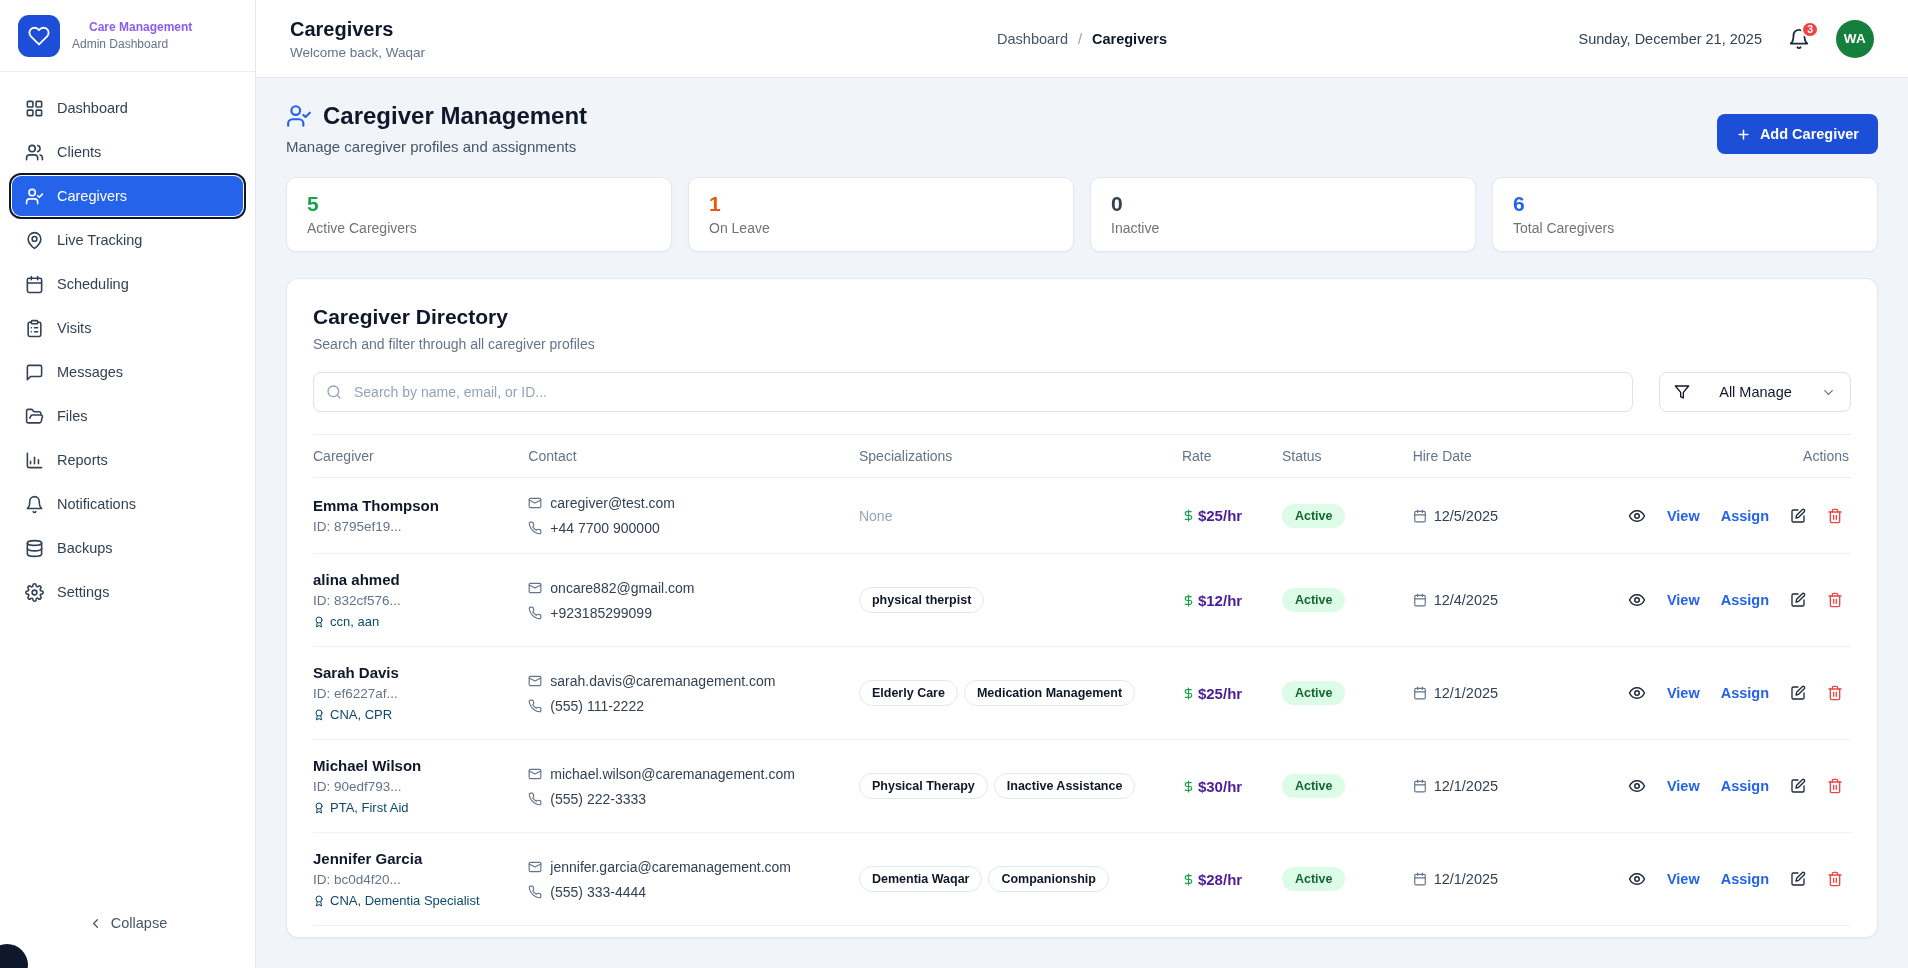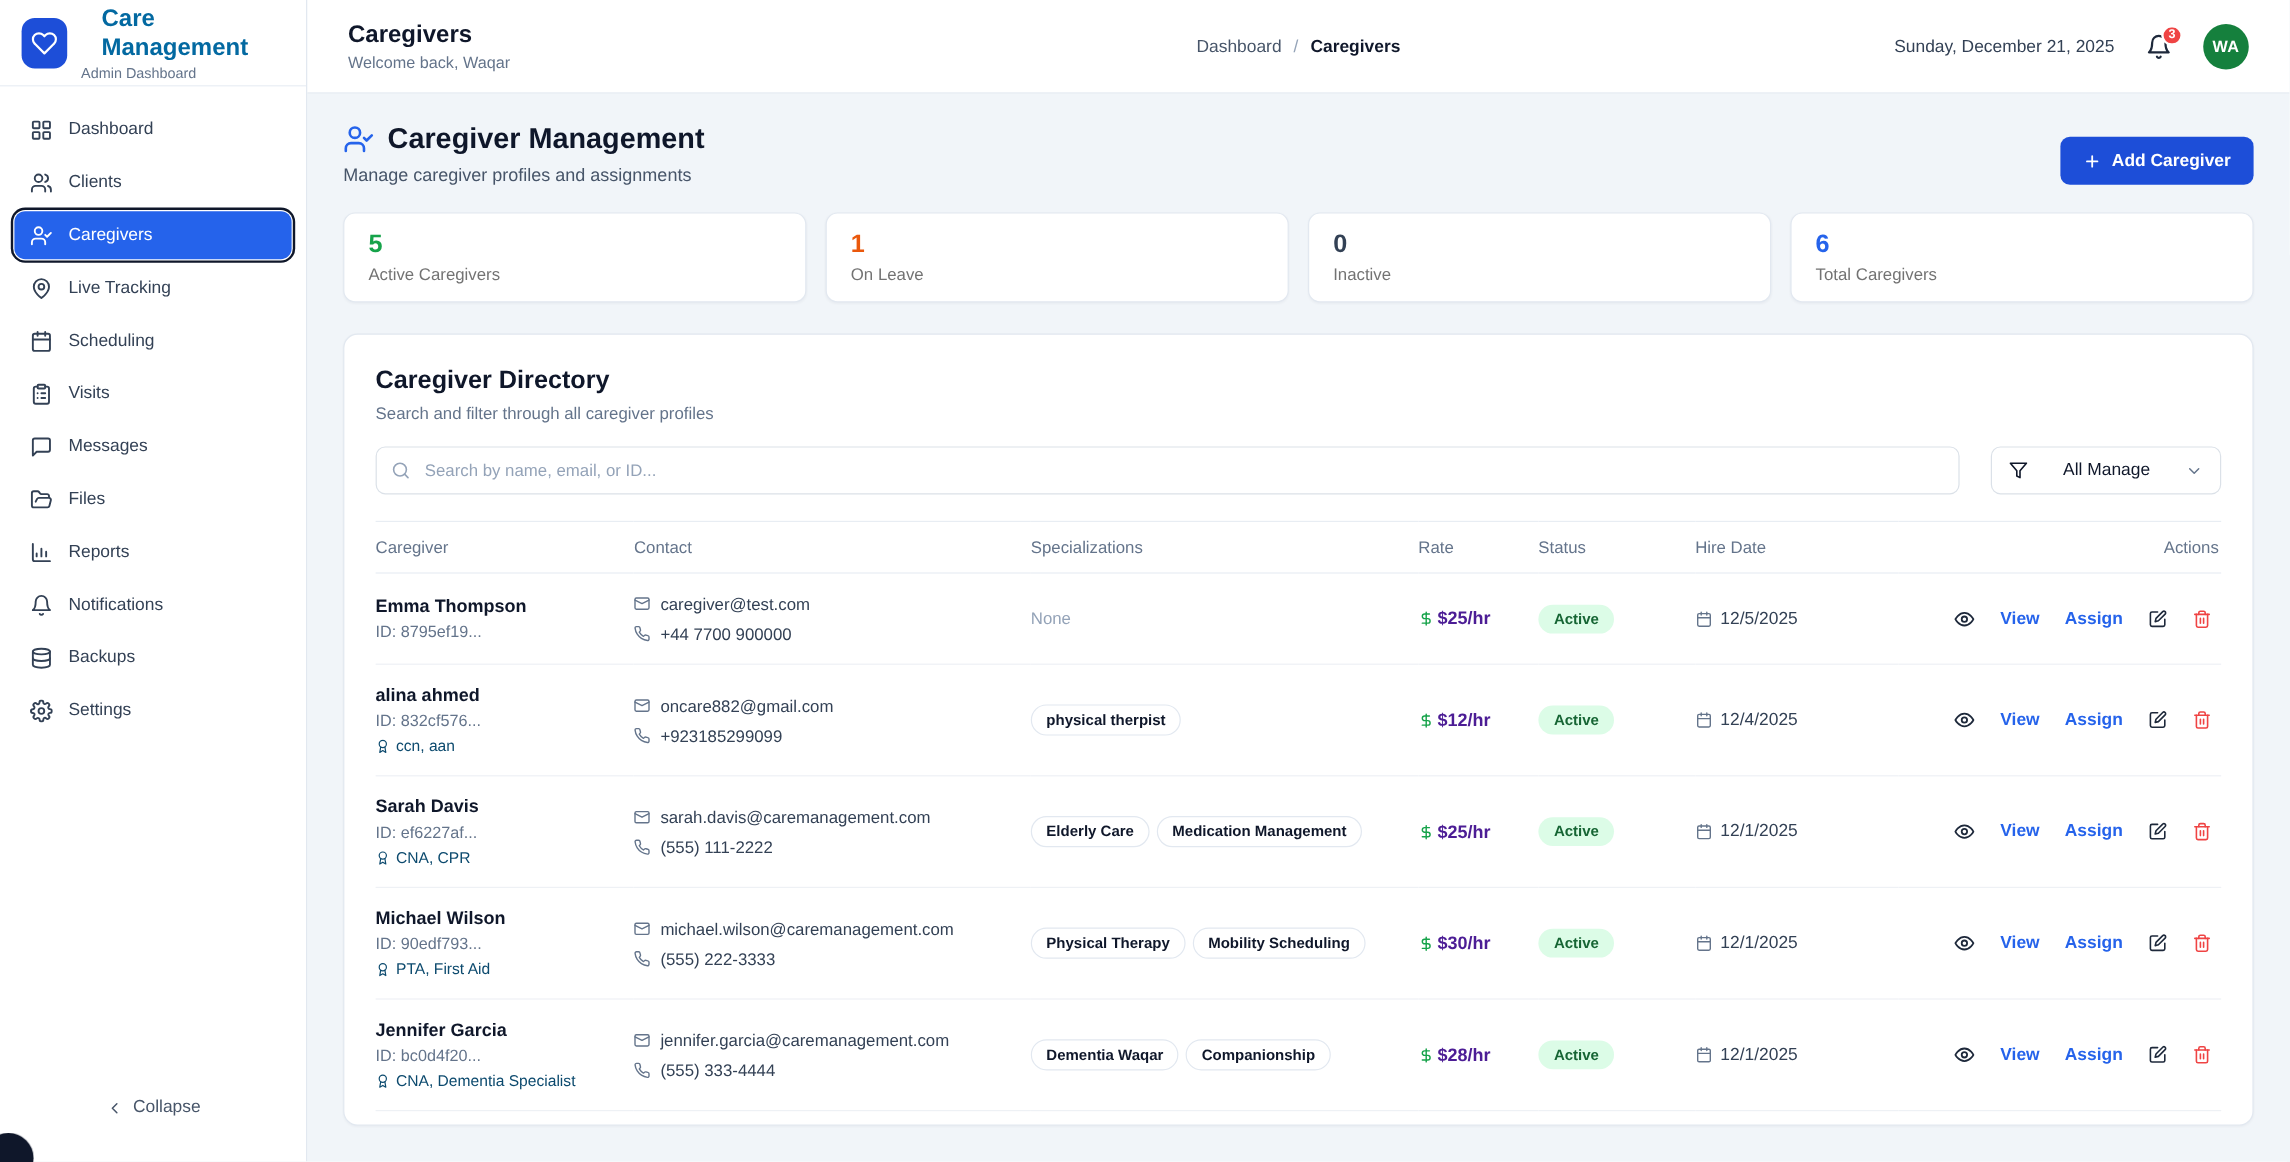--- a/index.html
+++ b/index.html
@@ -20,21 +20,21 @@
   }
   .sidebar-header {
     height:72px; display:flex; align-items:center; gap:12px;
     padding:0 18px; border-bottom:1px solid #e9eef4;
   }
   .logo-box {
     width:42px; height:42px; border-radius:11px; background:#1d4ed8;
     display:flex; align-items:center; justify-content:center; color:#fff;
   }
   .logo-box .ic { width:22px; height:22px; }
-  .brand-title { font-size:20px; font-weight:700; color:#0369a1; line-height:1.2;margin-left:17px; }
+  .brand-title { font-size:12px; font-weight:700; color:#8b5cf6; line-height:1.2;margin-left:17px; }
   .brand-sub { font-size:12px; color:#64748b; margin-top:2px; }
 
   .nav { padding:16px 12px 8px; flex:1; }
   .nav-item {
     height:40px; display:flex; align-items:center; gap:13px;
     padding:0 13px; border-radius:9px; margin-bottom:4px;
     color:#334155; font-size:14.5px; font-weight:500; cursor:pointer;
   }
   .nav-item .nav-icon { width:19px; height:19px; color:#334155; flex:none; }
   .nav-item.active {
@@ -682,21 +682,21 @@
                         <path d="m22 7-10 5L2 7"></path>
                       </svg>
                     </span>michael.wilson@caremanagement.com</div>
     <div class="contact-line">
       <span class="ic">
                       <svg viewBox="0 0 24 24" fill="none" stroke="currentColor" stroke-width="2" stroke-linecap="round" stroke-linejoin="round">
                         <path d="M22 16.92v3a2 2 0 0 1-2.18 2 19.79 19.79 0 0 1-8.63-3.07 19.5 19.5 0 0 1-6-6 19.79 19.79 0 0 1-3.07-8.67A2 2 0 0 1 4.11 2h3a2 2 0 0 1 2 1.72c.12.9.34 1.78.65 2.62a2 2 0 0 1-.45 2.11L8.09 9.91a16 16 0 0 0 6 6l1.46-1.22a2 2 0 0 1 2.11-.45c.84.31 1.72.53 2.62.65A2 2 0 0 1 22 16.92z"></path>
                       </svg>
                     </span>(555) 222-3333</div>
   </td>
-  <td><span class="pill">Physical Therapy</span><span class="pill">Mobility Scheduling</span></td>
+  <td><span class="pill">Physical Therapy</span><span class="pill">Inactive Assistance</span></td>
   <td>
                   <div class="rate">
       <span class="ic">
                       <svg viewBox="0 0 24 24" fill="none" stroke="currentColor" stroke-width="2.2" stroke-linecap="round" stroke-linejoin="round">
                         <path d="M12 2v20M17 5H9.5a3.5 3.5 0 0 0 0 7h5a3.5 3.5 0 0 1 0 7H6"></path>
                       </svg>
                     </span>$30/hr</div>
                 </td>
   <td><span class="status-badge">Active</span></td>
   <td>

